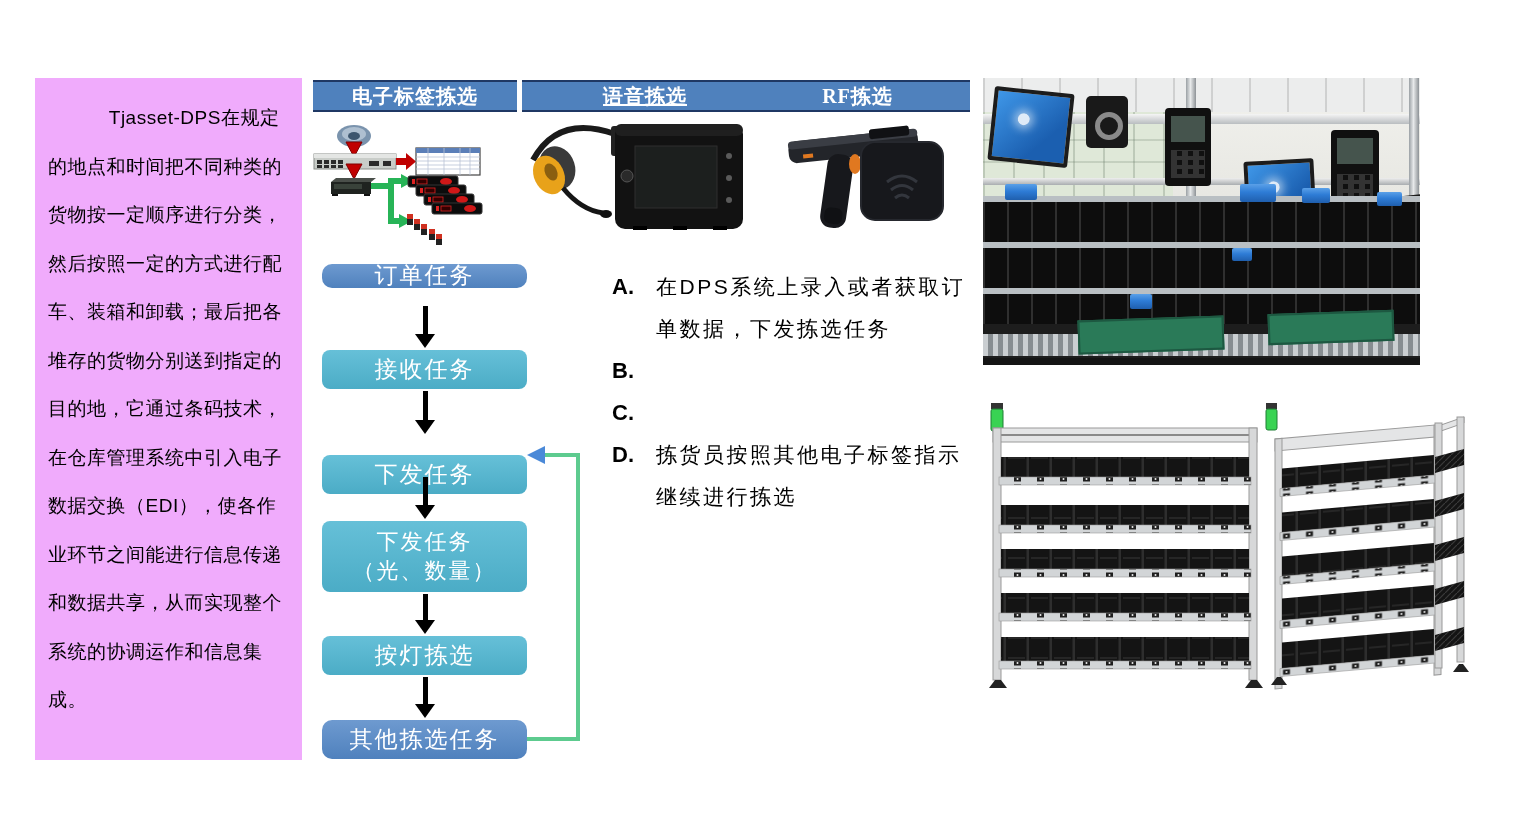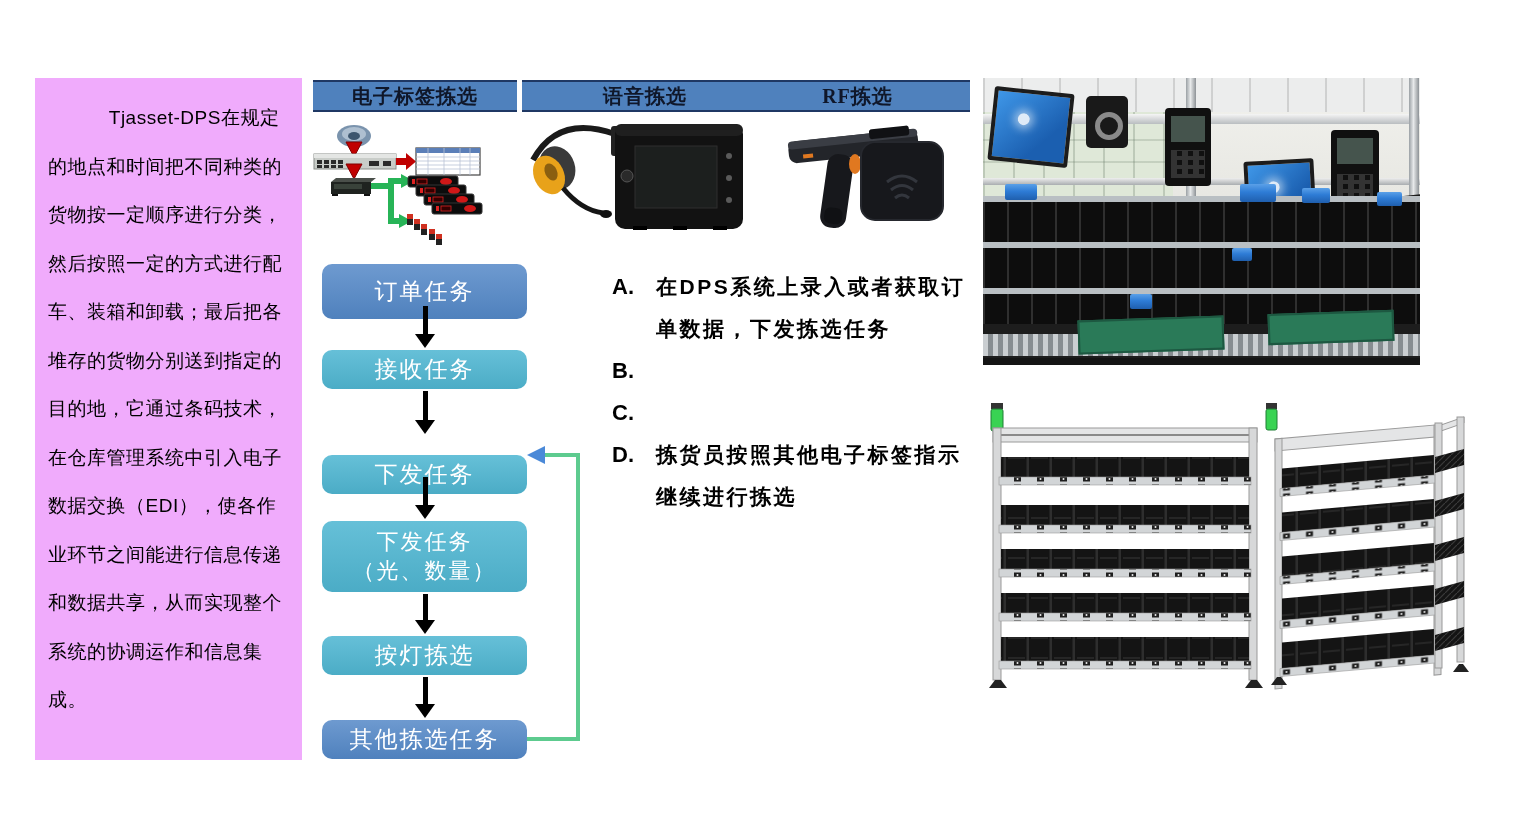--- a/index.html
+++ b/index.html
@@ -8,34 +8,34 @@
 
   
   .intro{position:absolute;left:35px;top:78px;width:267px;height:682px;background:#f0abfc;}
   .intro-text{margin:0;padding:16px 13px 0 13px;font-size:19px;line-height:48.5px;
               color:#000;text-indent:3.2em;letter-spacing:0.5px;
               font-family:"Liberation Sans","DejaVu Sans",sans-serif;}
 
   
   .col-header{position:absolute;top:80px;height:28px;background:#4F81BD;
               border-top:2px solid #1F3864;border-bottom:2px solid #1F3864;
-              color:#0f172a;font-weight:bold;font-size:20px;text-align:center;line-height:28px;
+              color:#ffffff;font-weight:bold;font-size:20px;text-align:center;line-height:28px;
               font-family:"Liberation Serif","DejaVu Serif",serif;letter-spacing:1px;}
   .ch1{left:313px;width:204px;}
-  .ch2{left:522px;width:246px;}
+  .ch2{left:522px;width:246px;text-decoration:underline;}
   .ch3{left:745px;width:225px;}
 
   
   .fbox{position:absolute;left:322px;width:205px;border-radius:10px;color:#fff;
         display:flex;align-items:center;justify-content:center;text-align:center;
         font-size:23px;letter-spacing:2px;font-family:"Liberation Serif","DejaVu Serif",serif;}
   .fbox span{white-space:pre-line;line-height:1.3;}
   .box-blue{background:linear-gradient(#6e9ad0,#4F81BD);}
-  .box-teal{background:linear-gradient(#66c0d8,#4BACC6);}
-  .f1{top:264px;height:55px;}
+  .box-teal{background:linear-gradient(#66c0d8,#4BACC6);border-radius:8px;}
+  .f1{top:264px;height:24px;}
   .f2{top:350px;height:39px;}
   .f3{top:455px;height:39px;}
   .f4{top:521px;height:71px;font-size:22px;}
   .f5{top:636px;height:39px;}
   .f6{top:720px;height:39px;}
 
   .varrow{position:absolute;left:415px;width:20px;}
   .varrow .stem{position:absolute;left:7.5px;top:0;width:5px;background:#000;}
   .varrow .head{position:absolute;left:0;bottom:0;width:0;height:0;
                 border-left:10px solid transparent;border-right:10px solid transparent;
@@ -51,21 +51,21 @@
   .fb-head{position:absolute;left:527px;top:446px;width:0;height:0;
            border-top:9px solid transparent;border-bottom:9px solid transparent;
            border-right:18px solid #4A89D8;}
 
   
   .steps{position:absolute;left:612px;top:266px;width:360px;}
   .step{display:flex;align-items:flex-start;}
   .step .letter{width:44px;flex:0 0 44px;font-size:22px;font-weight:bold;color:#000;
                 line-height:42px;}
   .step .text{width:316px;font-size:21px;color:#000;line-height:42px;letter-spacing:2.5px;
-              font-family:"Liberation Sans","DejaVu Sans",sans-serif;font-weight:bold;}
+              font-family:"Liberation Sans","DejaVu Sans",sans-serif;}
 
   
   .diagram-tag{position:absolute;left:313px;top:112px;}
   .img-voice{position:absolute;left:523px;top:112px;}
   .img-rf{position:absolute;left:775px;top:112px;}
 
   
   .photo-top{position:absolute;left:983px;top:78px;width:437px;height:287px;
              background:linear-gradient(#f2f2ee 0%,#e9e9e4 35%,#dcdcd8 100%);overflow:hidden;}
   .pt-ceil{position:absolute;left:0;top:0;width:437px;height:34px;background:#eceded;

